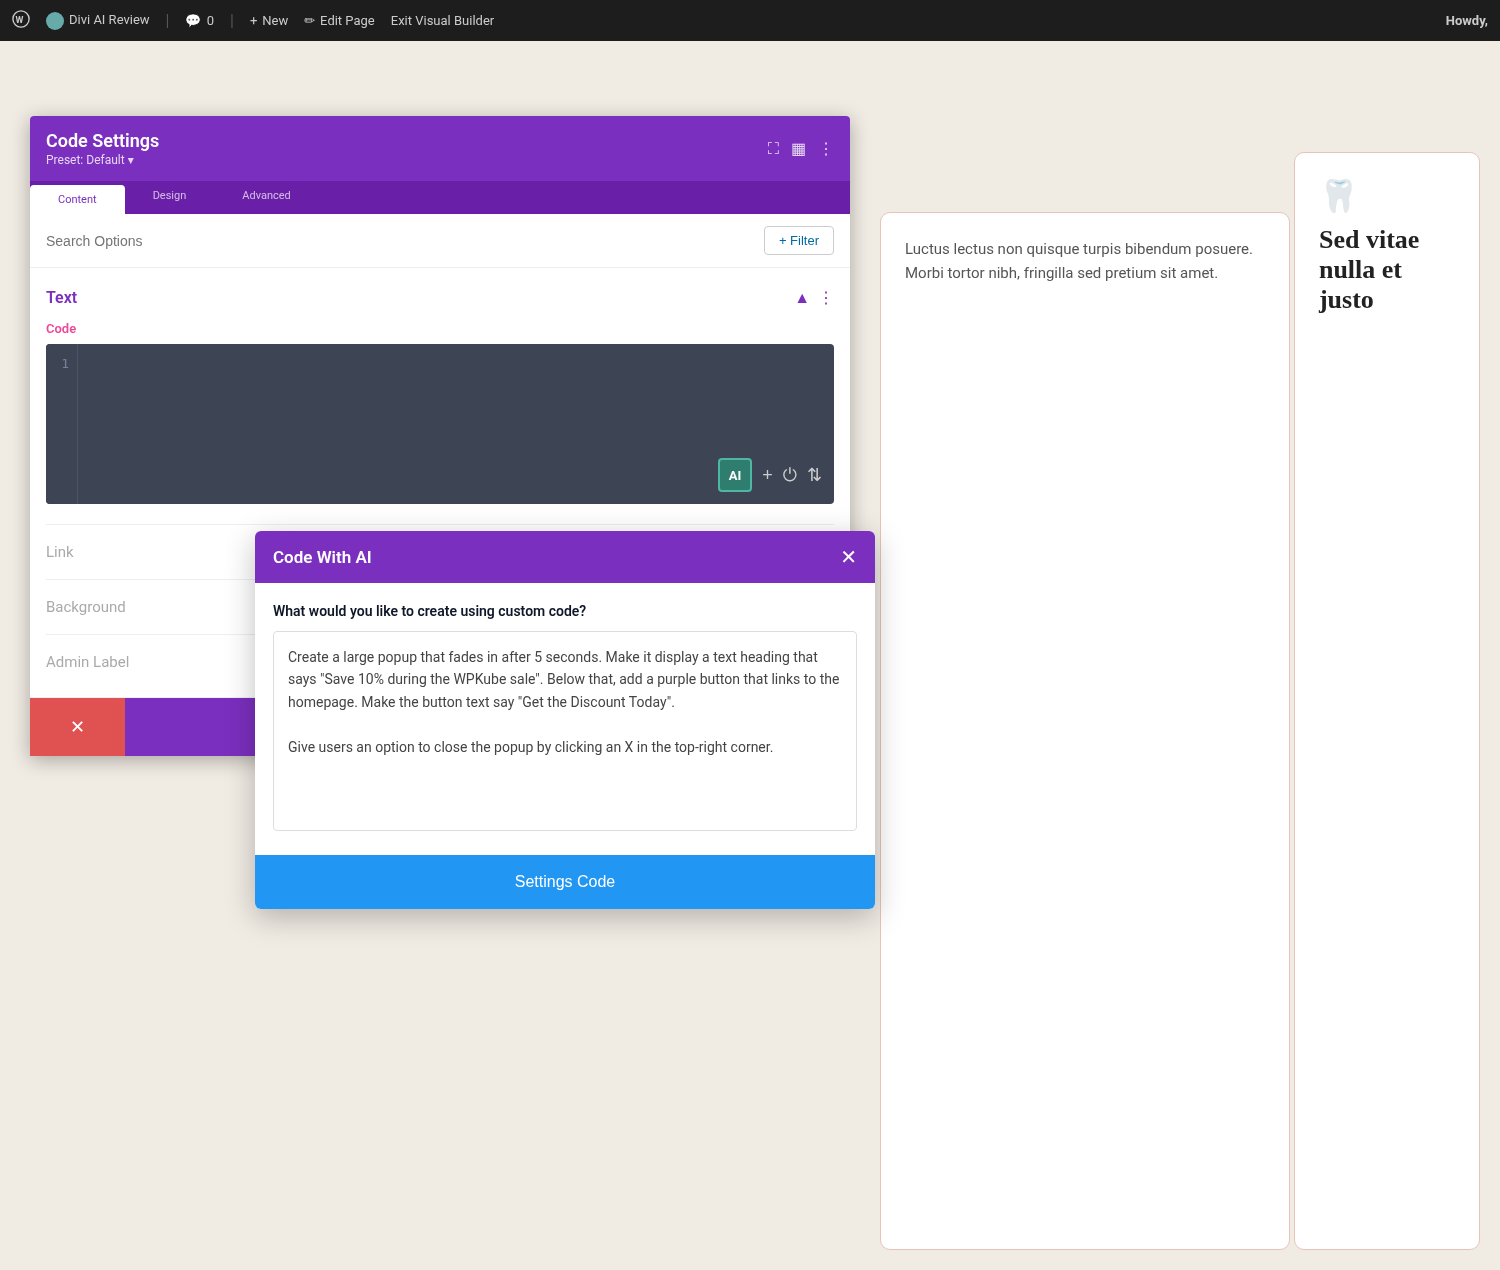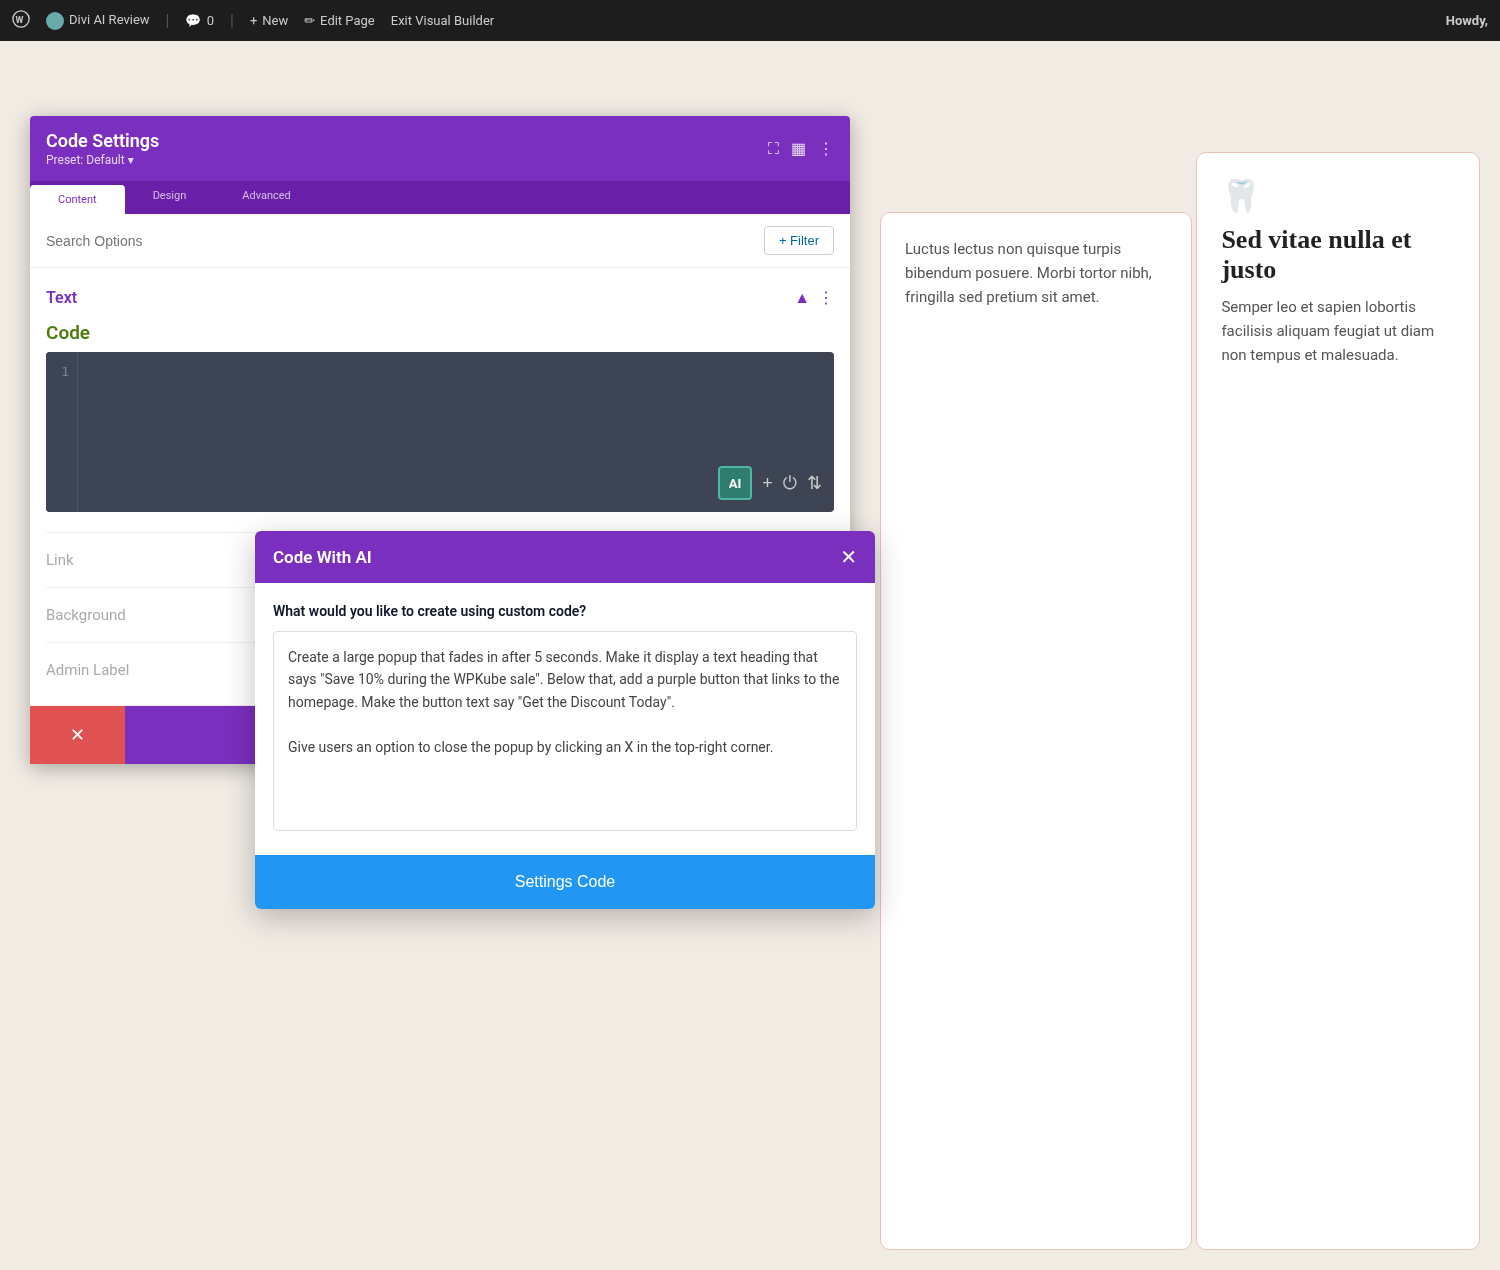--- a/index.html
+++ b/index.html
@@ -186,23 +186,23 @@
       font-weight: 600;
     }
     .section-actions {
       display: flex;
       gap: 8px;
       align-items: center;
     }
 
     
     .code-label {
-      font-size: 19px;
+      font-size: 13px;
       font-weight: 600;
-      color: #4d7c0f;
+      color: #ec4899;
       margin-bottom: 8px;
     }
 
     .code-editor {
       background: #3d4555;
       border-radius: 4px;
       height: 160px;
       position: relative;
       display: flex;
       overflow: hidden;
@@ -405,21 +405,20 @@
 
   <div class="right-content">
 
     <div class="card" style="margin-top: 60px;">
       <p class="card-text">Luctus lectus non quisque turpis bibendum posuere. Morbi tortor nibh, fringilla sed pretium sit amet.</p>
     </div>
 
     <div class="card">
       <div class="tooth-icon">🦷</div>
       <h2 class="card-heading">Sed vitae nulla et justo</h2>
-      <p class="card-text">Semper leo et sapien lobortis facilisis aliquam feugiat ut diam non tempus et malesuada.</p>
     </div>
   </div>
 
   <div class="code-settings-panel">
 
     <div class="panel-header">
       <div class="panel-title-area">
         <div class="panel-title">Code Settings</div>
         <div class="panel-subtitle">Preset: Default ▾</div>
       </div>

